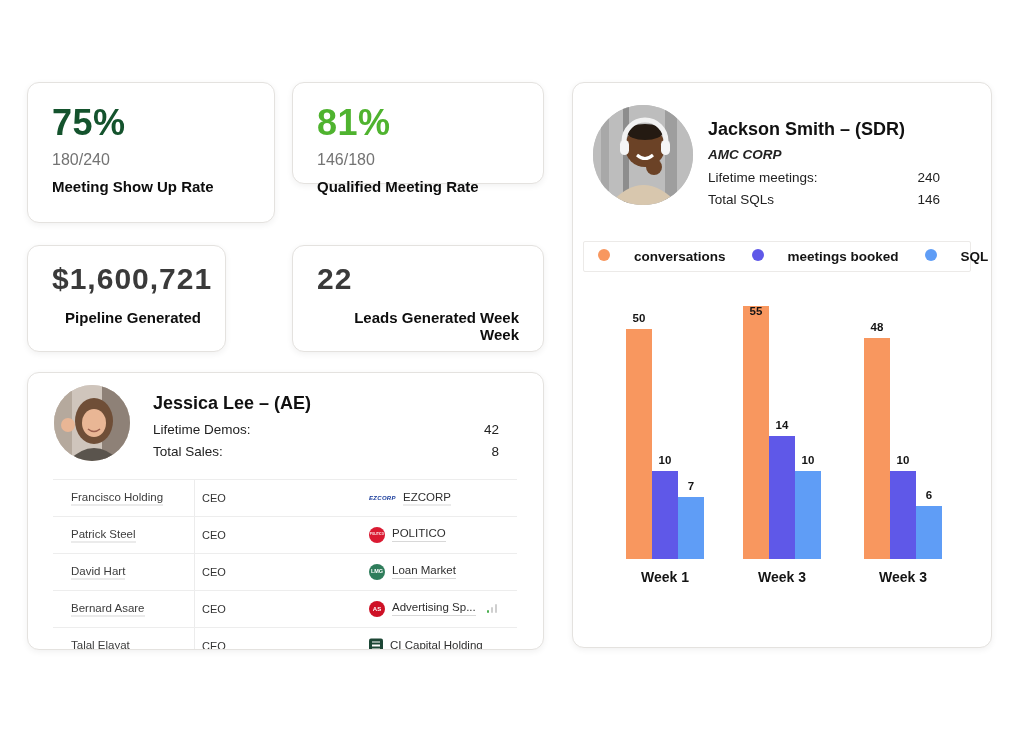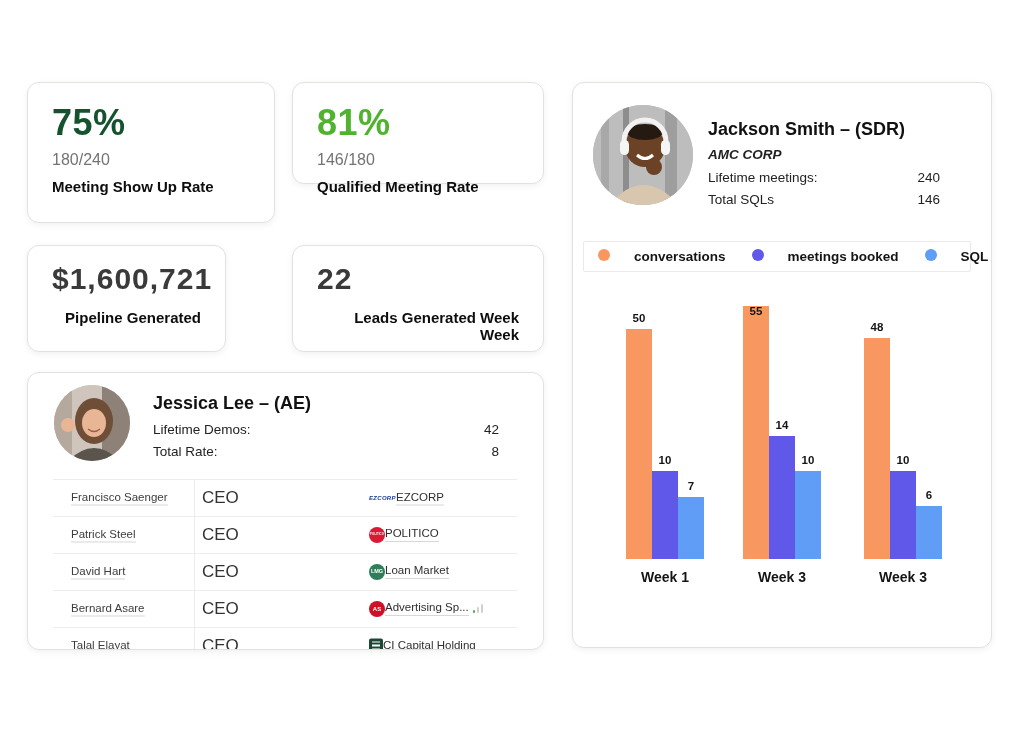--- a/index.html
+++ b/index.html
@@ -24,22 +24,22 @@
   .person-company{position:absolute;font-size:13.5px;font-weight:700;font-style:italic;color:#222;}
   .stat-row-label{position:absolute;font-size:13.5px;color:#222;}
   .stat-row-value{position:absolute;font-size:13.5px;color:#222;text-align:right;}
   
   .leads-table{position:absolute;left:0;right:0;top:106px;bottom:0;}
   .leads-table::before{content:'';position:absolute;left:166px;top:0;bottom:0;width:1px;background:#ececec;}
   .lead-row{position:relative;height:37px;}
   .lead-row::before{content:'';position:absolute;left:25px;right:26px;top:0;height:1px;background:#ededed;}
   .lead-name{position:absolute;left:43px;top:50%;transform:translateY(-50%);
     font-size:11.5px;color:#3c3c3c;border-bottom:1px solid #d8d8d8;padding-bottom:2px;cursor:pointer;}
-  .lead-title{position:absolute;left:174px;top:50%;transform:translateY(-50%);font-size:17px;color:#333;}
-  .lead-co{position:absolute;left:341px;top:50%;transform:translateY(-50%);display:flex;align-items:center;}
+  .lead-title{position:absolute;left:174px;top:50%;transform:translateY(-50%);font-size:11px;color:#333;}
+  .lead-co{position:absolute;left:341px;top:50%;transform:translateY(-50%);display:flex;align-items:center;gap:7px;}
   .lead-co-name{font-size:11.5px;color:#2f2f2f;border-bottom:1px solid #d8d8d8;padding-bottom:2px;cursor:pointer;white-space:nowrap;}
   .logo{width:16px;height:16px;border-radius:50%;display:flex;align-items:center;justify-content:center;
     color:#fff;font-weight:700;flex:none;line-height:1;}
   .logo-ezcorp{width:27px;height:10px;border-radius:0;background:transparent;color:#16399a;
     font-size:6px;font-style:italic;font-weight:800;justify-content:flex-start;letter-spacing:0.3px;}
   .logo-politico{background:#da1a32;font-size:2.8px;letter-spacing:0.1px;}
   .logo-lmg{background:#2f7d5b;font-size:5.5px;}
   .logo-asi{background:#ce1126;font-size:6px;}
   .logo-ci{background:#1c4635;border-radius:2px;width:14px;height:14px;flex-direction:column;gap:2px;}
   .logo-ci i{display:block;width:8px;height:1.5px;background:#fff;}
@@ -94,25 +94,25 @@
       <ellipse cx="40" cy="36" rx="19" ry="23" fill="#6f4e37"></ellipse>
       <ellipse cx="40" cy="38" rx="12" ry="14" fill="#e9b695"></ellipse>
       <path d="M34 44 Q40 49 46 44" stroke="#9c5f4e" stroke-width="1.6" fill="none"></path>
       <circle cx="14" cy="40" r="7" fill="#e9b695"></circle>
       <path d="M14 76 Q40 50 66 76 Z" fill="#5a544d"></path>
     </svg>
   </div>
   <div class="person-name" style="left:125px;top:20px;">Jessica Lee – (AE)</div>
   <div class="stat-row-label" style="left:125px;top:49px;">Lifetime Demos:</div>
   <div class="stat-row-value" style="right:44px;top:49px;">42</div>
-  <div class="stat-row-label" style="left:125px;top:71px;">Total Rate:</div>
+  <div class="stat-row-label" style="left:125px;top:71px;">Total Sales:</div>
   <div class="stat-row-value" style="right:44px;top:71px;">8</div>
   <div class="leads-table">
       <div class="lead-row">
-        <span class="lead-name">Francisco Saenger</span>
+        <span class="lead-name">Francisco Holding</span>
         <span class="lead-title">CEO</span>
         <span class="lead-co">
           <span class="logo logo-ezcorp">EZCORP</span>
           <span class="lead-co-name">EZCORP</span>
         </span>
       </div>
       <div class="lead-row">
         <span class="lead-name">Patrick Steel</span>
         <span class="lead-title">CEO</span>
         <span class="lead-co">

